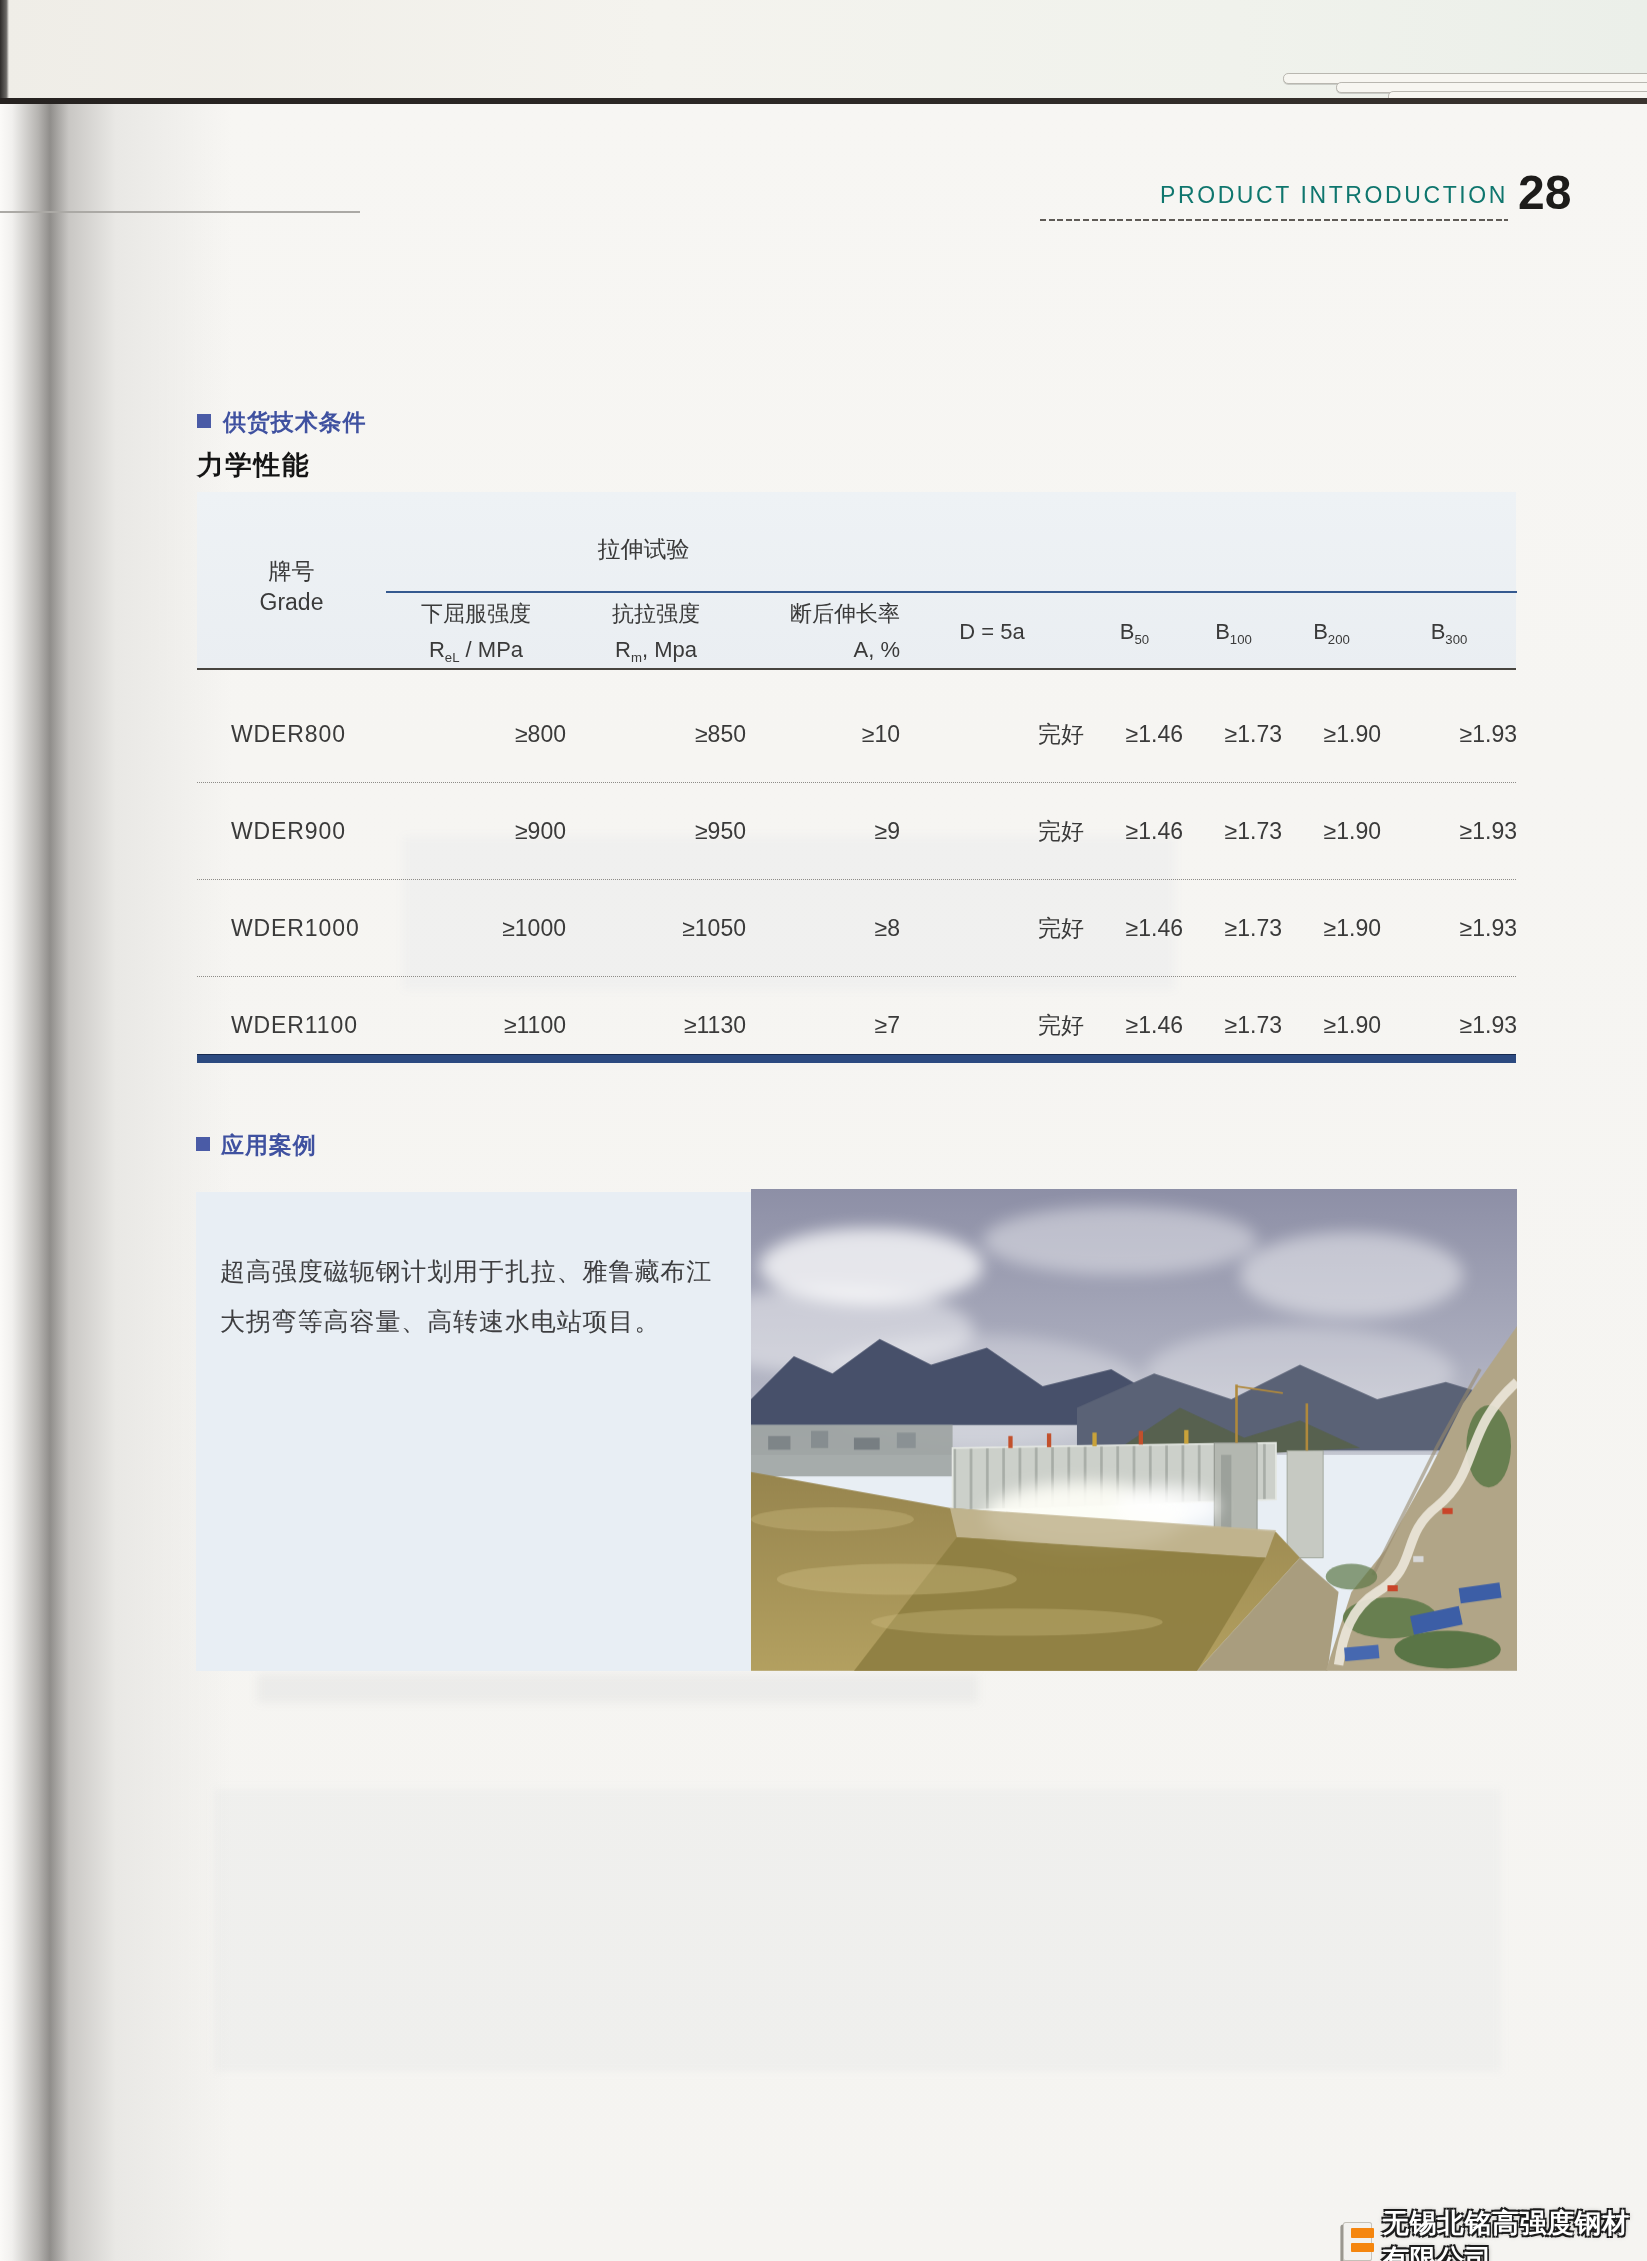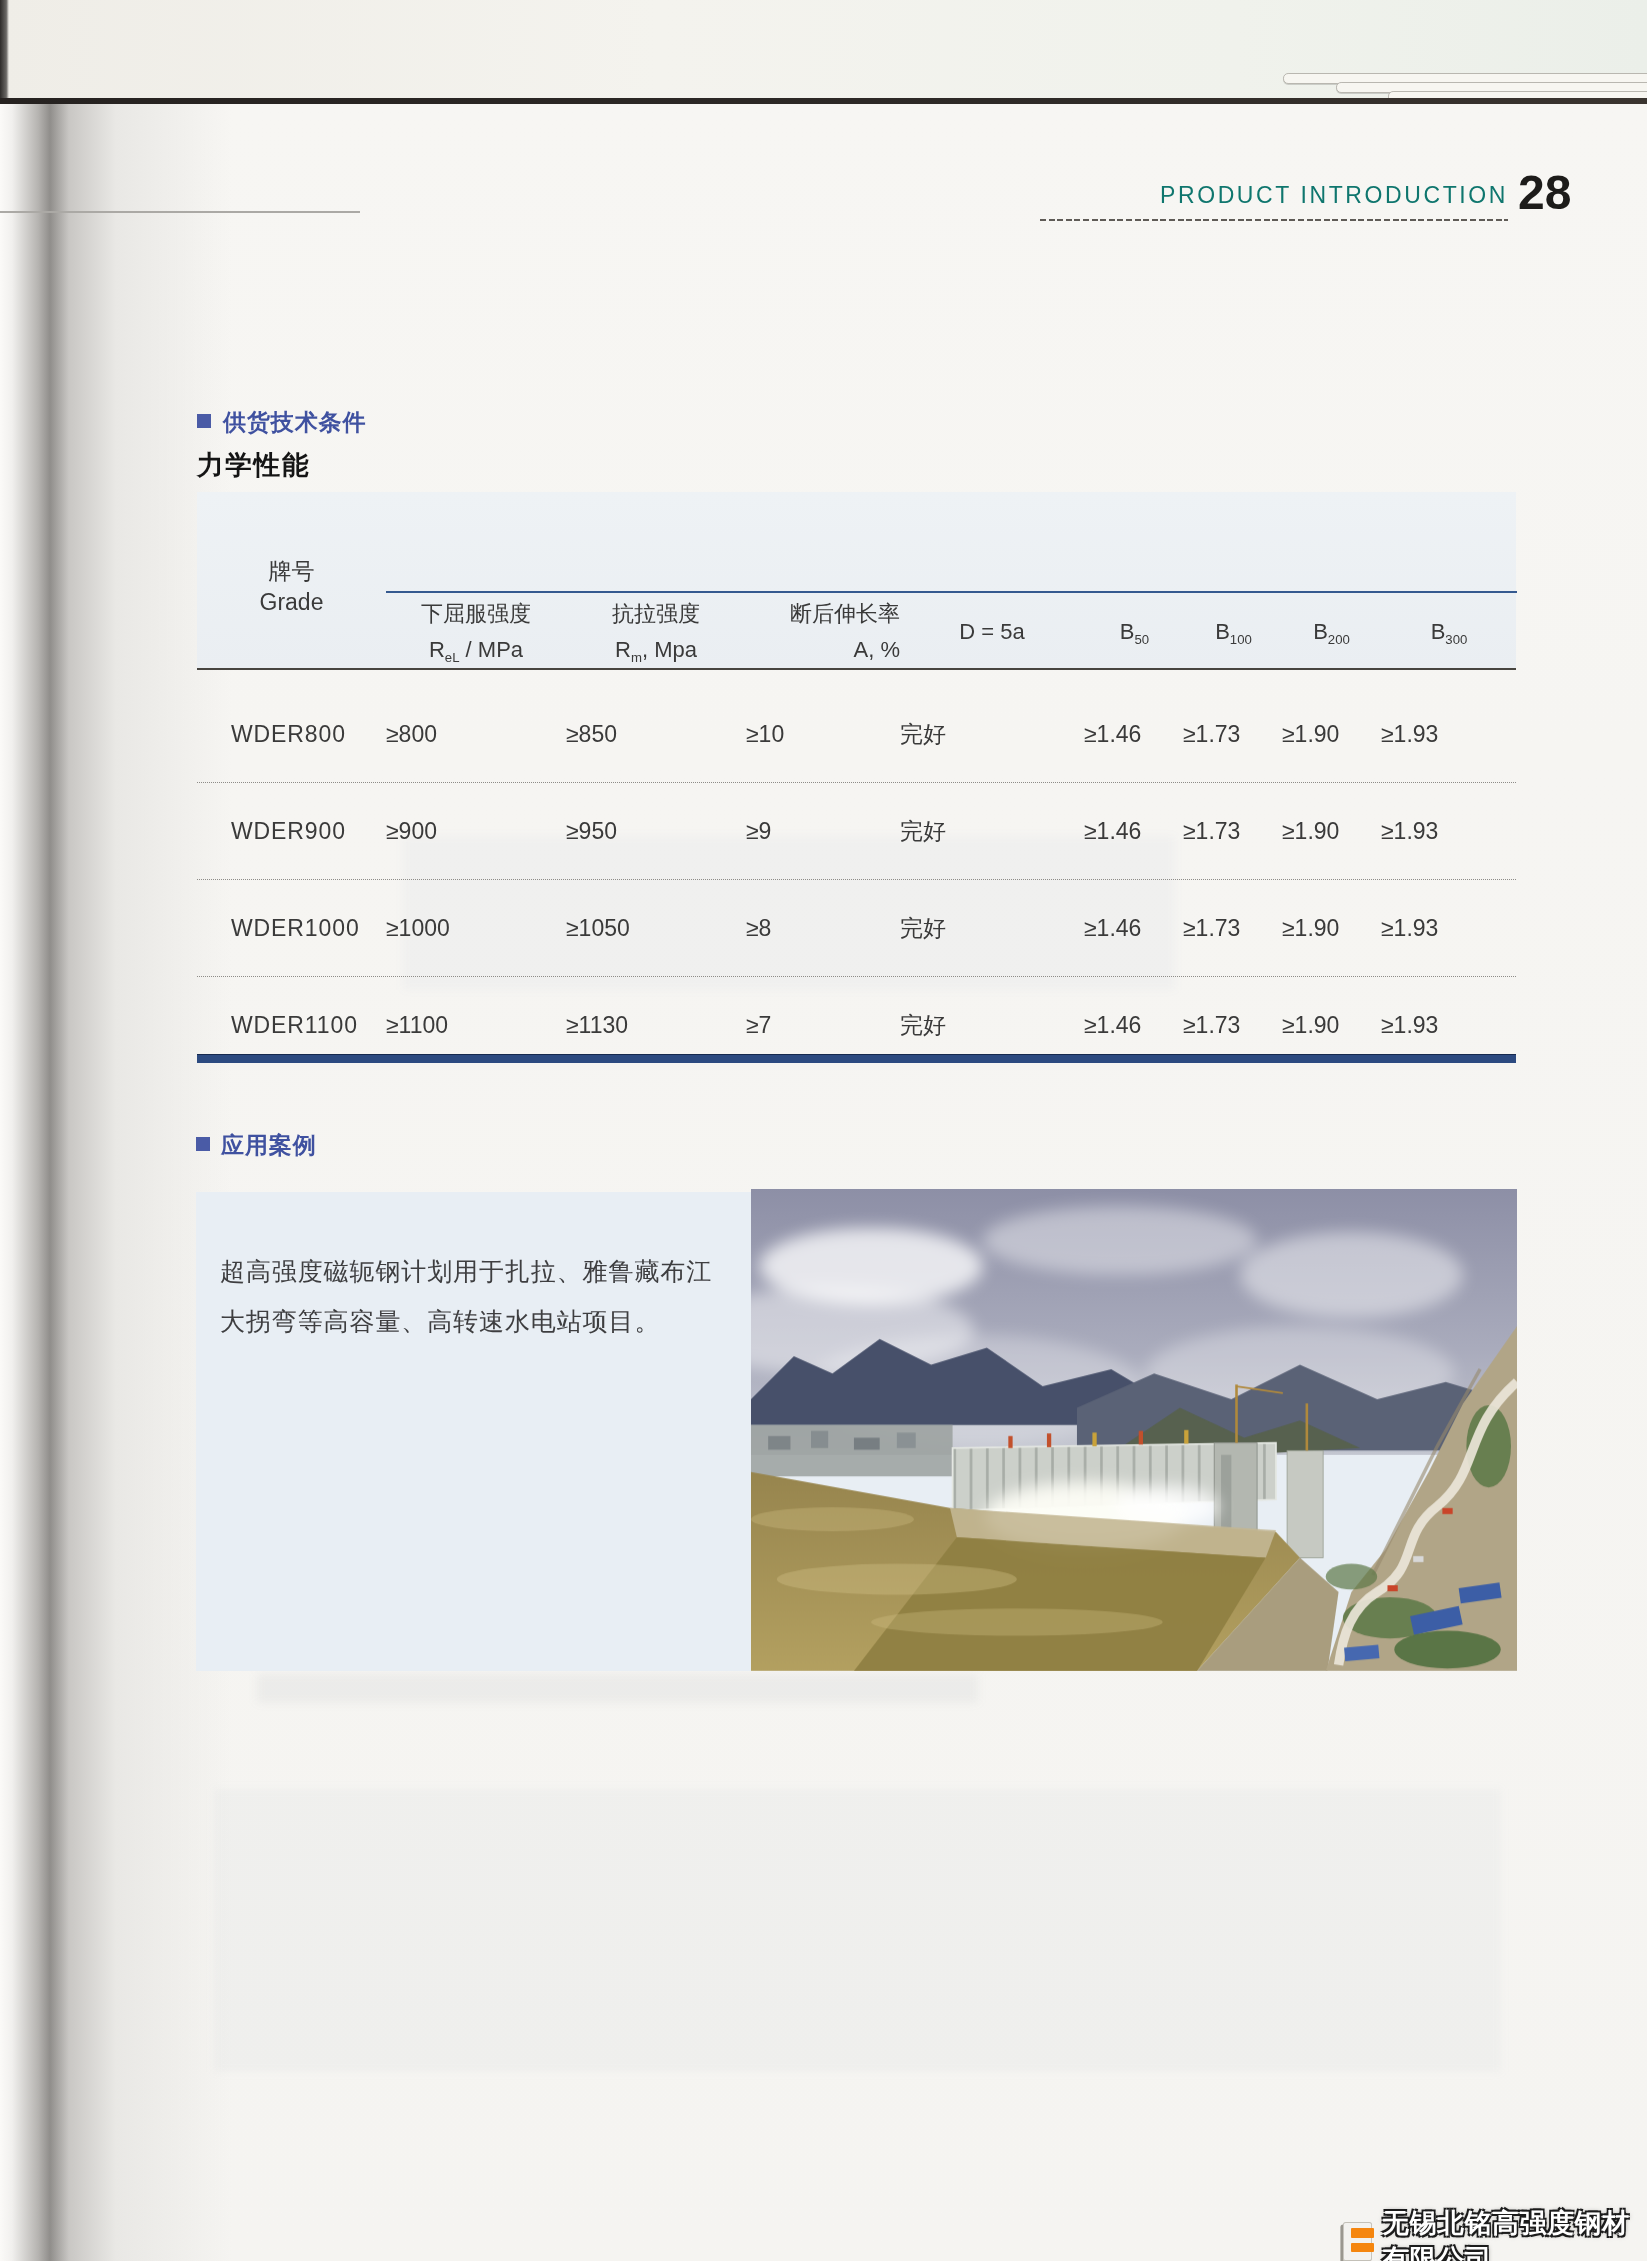--- a/index.html
+++ b/index.html
@@ -68,21 +68,21 @@
   .sh-b50{left:888px;width:99px;}
   .sh-b100{left:987px;width:99px;}
   .sh-b200{left:1085px;width:99px;}
   .sh-b300{left:1184px;width:136px;}
   sub{font-size:.6em;line-height:0;}
   .thead-rule{position:absolute;left:0;top:176px;width:1319px;height:1.7px;background:#47443f;}
   .tbody{position:absolute;left:0;top:194px;width:1319px;}
   .tr{display:grid;grid-template-columns:189px 180px 180px 154px 184px 99px 99px 99px 136px;
     height:96px;align-items:center;}
   .tr + .tr{border-top:1.7px dotted #8e8c88;}
-  .td{text-align:left;}
+  .td{text-align:right;}
   .td.grade{text-align:left;padding-left:34px;letter-spacing:0.9px;}
   .tfoot-rule{position:absolute;left:0;top:562px;width:1319px;height:7.7px;background:#2c4a80;
     border-top:1.7px solid #16294e;}
   
   .panel{position:absolute;left:196px;top:1192px;width:1321px;height:479px;background:#e8eef4;}
   .app-text{position:absolute;left:220px;top:1246px;width:523px;font-size:25px;line-height:50px;
     color:#3e3e40;letter-spacing:0.9px;}
   .photo{position:absolute;left:751px;top:1189px;width:766px;height:482px;display:block;}
   
   .wm{position:absolute;left:1343px;top:2205px;display:flex;align-items:center;gap:10.3px;}
@@ -133,20 +133,23 @@
 <div class="tbl">
   <div class="bar r1"></div>
   <div class="bar b1"></div>
   <div class="bar r2"></div>
   <div class="bar b2"></div>
 
   <div class="thead">
     <div class="grade-h">
       <span>牌号</span>
       <span>Grade</span>
+    </div>
+    <div class="group g1">
+      <span>拉伸试验</span>
     </div>
     <div class="g-underline"></div>
 
     <div class="sub-h sh-yield">
       <span>下屈服强度</span>
       <span><span>R</span><sub>eL</sub><span> / MPa</span></span>
     </div>
     <div class="sub-h sh-tensile">
       <span>抗拉强度</span>
       <span><span>R</span><sub>m</sub><span>, Mpa</span></span>

